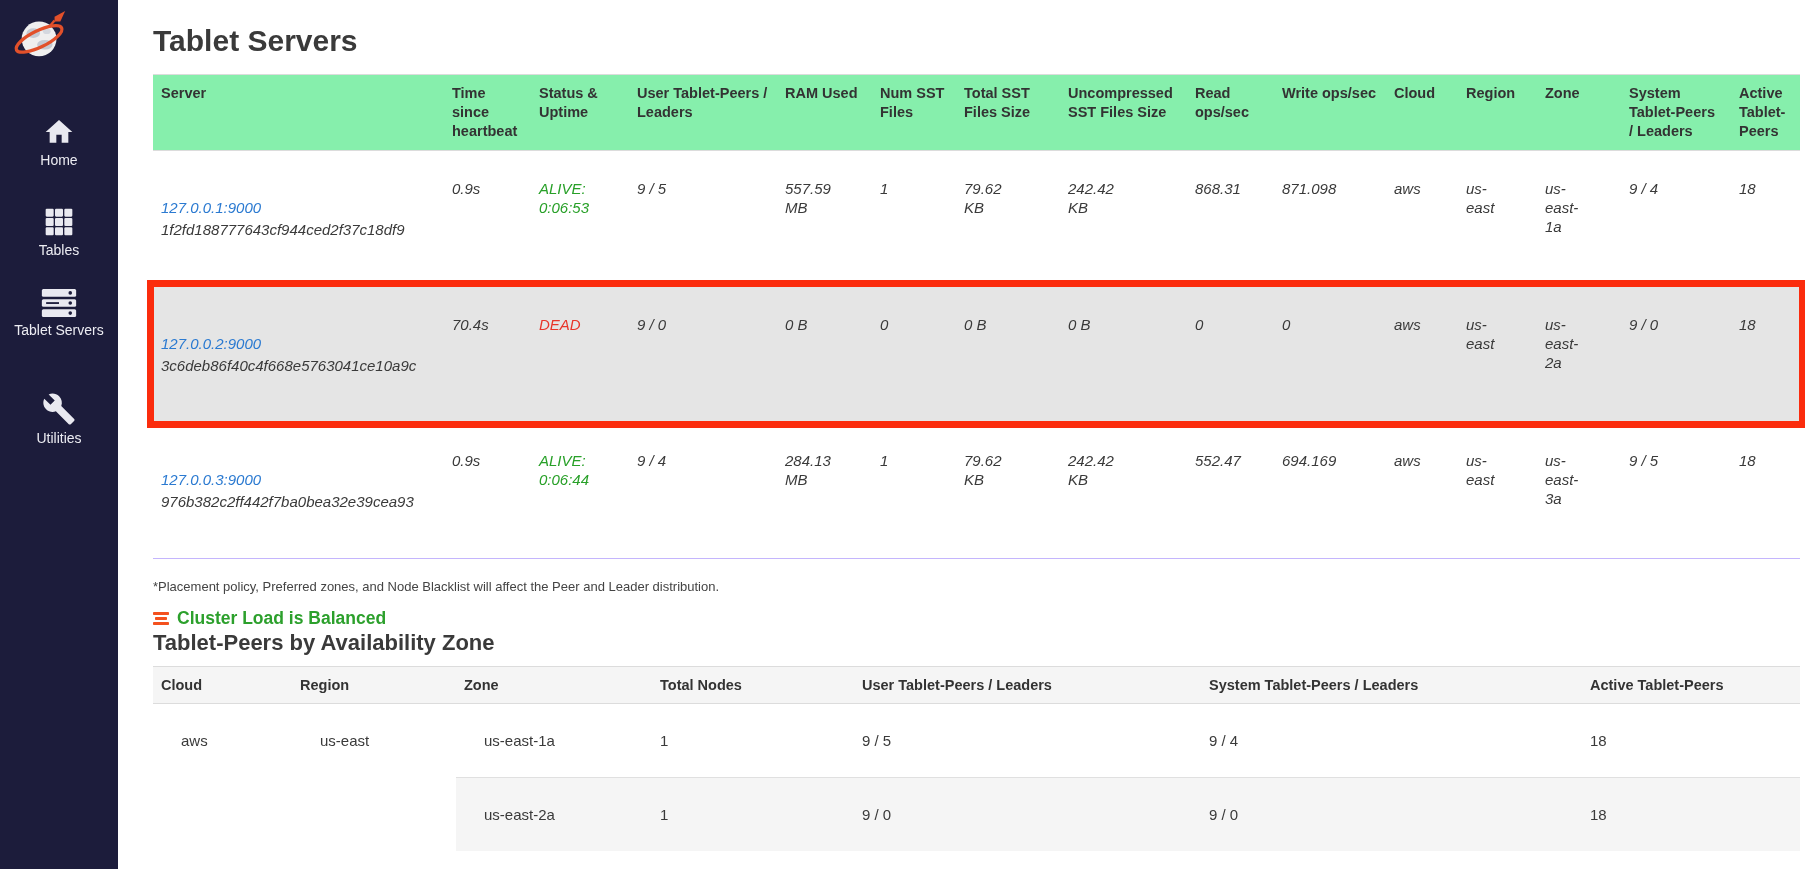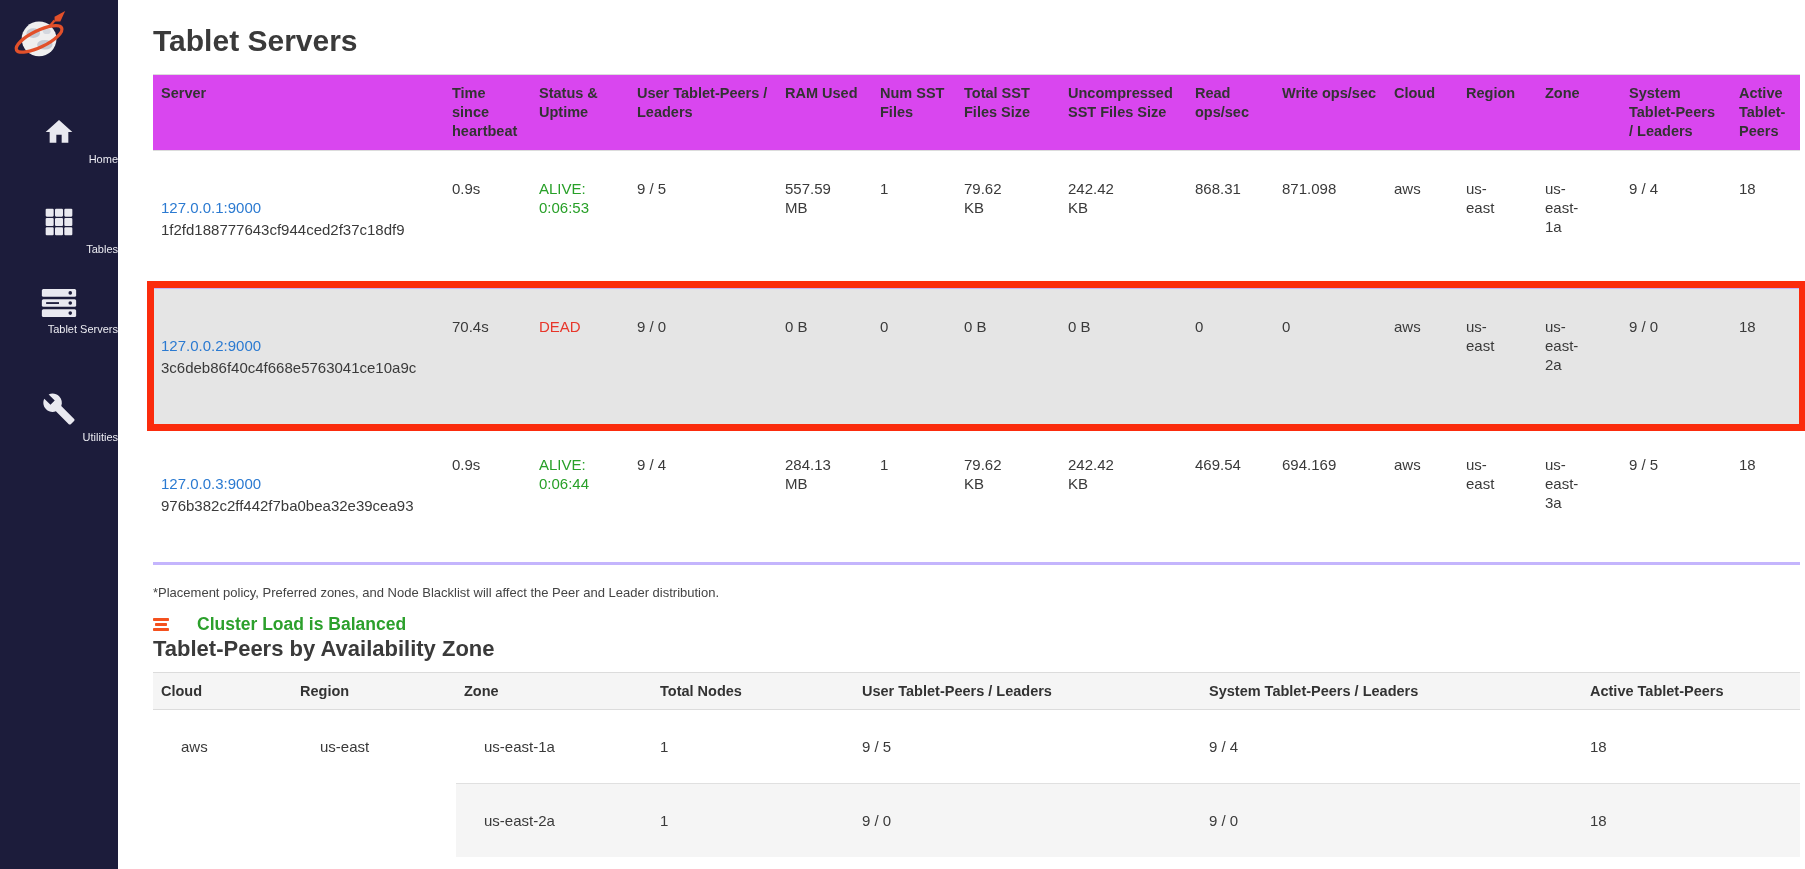--- a/index.html
+++ b/index.html
@@ -7,48 +7,48 @@
     width:1805px;height:869px;overflow:hidden;background:#fff;
     font-family:"Liberation Sans","DejaVu Sans",sans-serif;color:#3a3a3a;
   }
   .app{position:relative;width:1805px;height:869px;}
 
   
   .sidebar{position:absolute;left:0;top:0;width:118px;height:869px;background:#1c1c3b;}
   .logo{position:absolute;left:12px;top:8px;width:58px;height:58px;cursor:pointer;}
   .nav-item{position:absolute;left:0;width:118px;text-align:center;cursor:pointer;}
   .nav-icon{display:block;margin:0 auto 5px;}
-  .nav-label{color:#ececf2;font-size:11px;line-height:1.1;text-align:right;}
+  .nav-label{color:#ececf2;font-size:14px;line-height:1.1;}
 
   
   .main{position:absolute;left:118px;top:0;width:1687px;height:869px;background:#fff;padding:0;}
   .content{padding:24px 0 0 35px;}
   .page-title{font-size:30px;font-weight:bold;color:#3a3a3a;margin:0 0 16px 0;}
   h2.section-title{font-size:22px;font-weight:bold;color:#3a3a3a;margin:1px 0 10px 0;}
 
   table{border-collapse:collapse;table-layout:fixed;}
   .servers-table{width:1647px;font-size:15px;}
   .servers-table th{
-    background:#d946ef;border-top:1px solid #dcdcdc;border-bottom:1px solid #dcdcdc;
+    background:#86efac;border-top:1px solid #dcdcdc;border-bottom:1px solid #dcdcdc;
     text-align:left;vertical-align:top;padding:9px 8px;font-size:14.5px;font-weight:bold;
     line-height:1.3;color:#333;
   }
   .servers-table td{
-    padding:28px 8px;vertical-align:top;border-bottom:3px solid #c4b5fd;
-    line-height:1.27;white-space:pre-line;color:#3a3a3a;
+    padding:28px 8px;vertical-align:top;border-bottom:1px solid #c4b5fd;
+    line-height:1.27;white-space:pre-line;color:#3a3a3a;font-style:italic;
   }
   .servers-table tr.striped td{background:#e5e5e5;}
   tr.dead-row{outline:7px solid #fb2c0d;outline-offset:-1px;}
   a.server-link{color:#2b7ad1;text-decoration:none;cursor:pointer;}
   .uuid{margin-top:3px;color:#3a3a3a;}
   .status-alive{color:#28a028;}
   .status-dead{color:#e8362a;}
 
   .footnote{margin:20px 0 0 0;font-size:13px;color:#444;}
-  .cluster-status{margin:14px 0 0 0;display:flex;align-items:center;gap:26px;}
+  .cluster-status{margin:14px 0 0 0;display:flex;align-items:center;gap:6px;}
   .cluster-status .label{color:#2ca02c;font-weight:bold;font-size:17.5px;}
 
   .az-table{width:1647px;font-size:15px;}
   .az-table th{
     background:#f5f5f5;border-top:1px solid #dcdcdc;border-bottom:1px solid #dcdcdc;
     padding:10px 8px;font-size:14.5px;font-weight:bold;color:#333;text-align:left;
   }
   .az-table th.c,.az-table td.c{text-align:left;}
   .az-table td{padding:27px 8px;vertical-align:top;line-height:1.27;color:#3a3a3a;}
   .az-table td.pad-l{padding-left:28px;}
@@ -224,21 +224,21 @@
             <td>0.9s</td>
             <td><div class="status-alive"><span>ALIVE:</span><br><span>0:06:44</span></div></td>
             <td>9 / 4</td>
             <td>284.13
 MB</td>
             <td>1</td>
             <td>79.62
 KB</td>
             <td>242.42
 KB</td>
-            <td>469.54</td>
+            <td>552.47</td>
             <td>694.169</td>
             <td>aws</td>
             <td>us-
 east</td>
             <td>us-
 east-
 3a</td>
             <td>9 / 5</td>
             <td>18</td>
           </tr>

